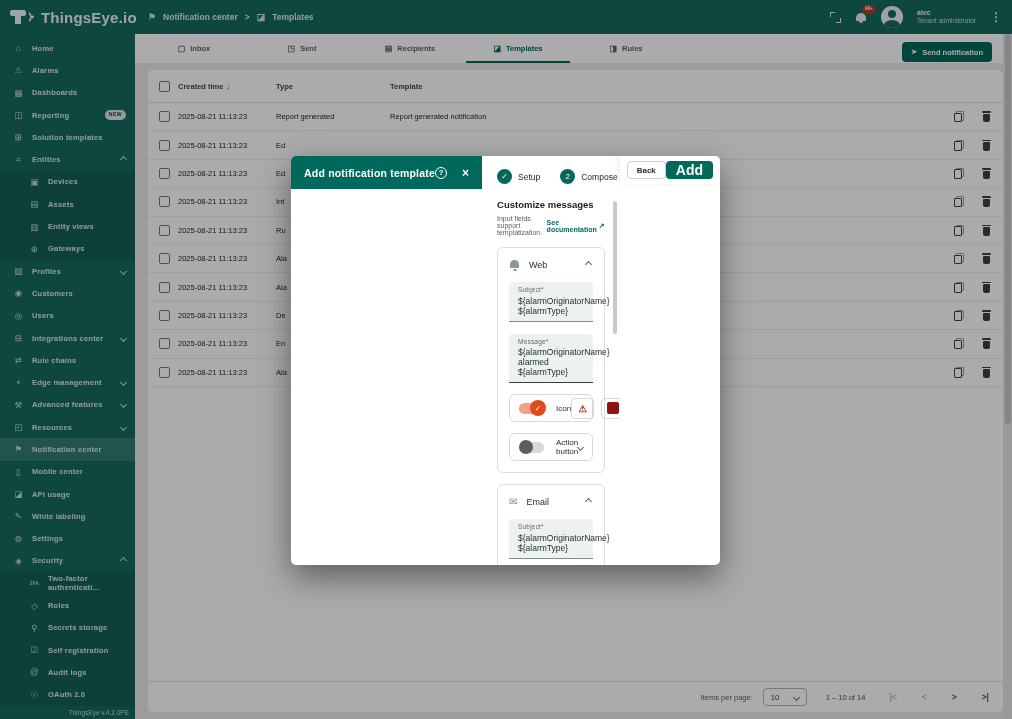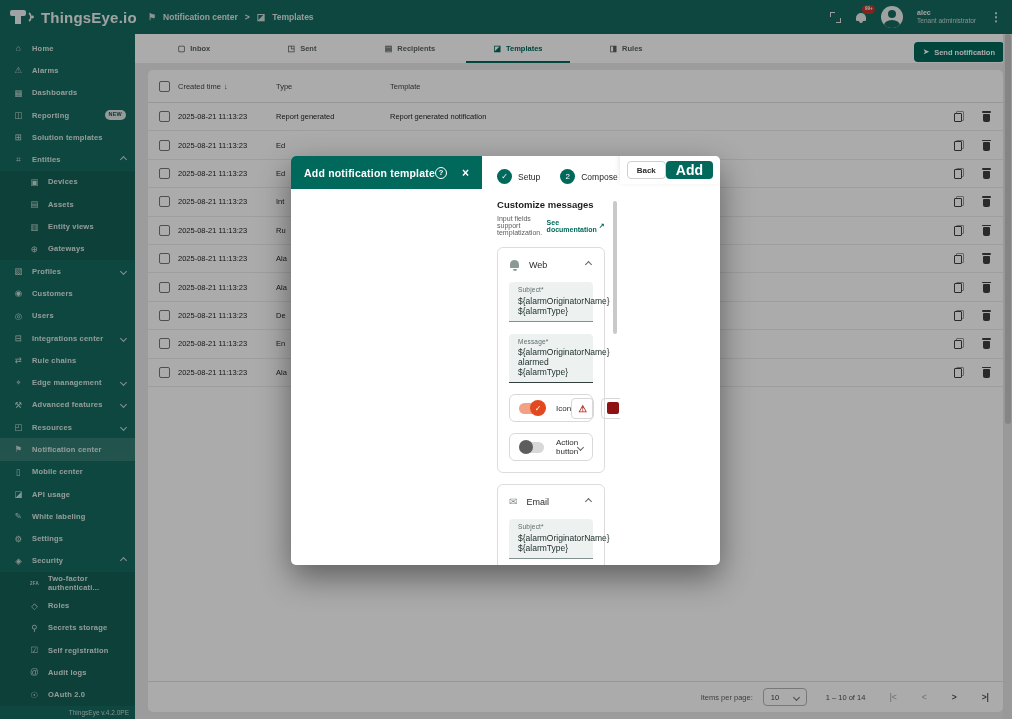--- a/index.html
+++ b/index.html
@@ -41,33 +41,33 @@
   .side-item .chev { margin-left:auto; color:#c9dbd7; }
   .version { position:absolute; bottom:3px; right:6px; font-size:6.5px; color:#c4d6d2; }
 
   
   .main { position:absolute; left:135px; top:34px; right:0; bottom:0; background:#e9e9e9; }
   .tabs-row { position:absolute; left:0; top:0; right:9px; height:29px; background:#fff; display:flex; padding-left:5px; }
   .tab { width:108px; display:flex; align-items:center; justify-content:center; gap:5px; font-size:7.5px; font-weight:bold; color:#5c6361; position:relative; }
   .tab .t-ico { font-size:8px; }
   .tab.active { color:#00695c; }
   .tab.active::after { content:""; position:absolute; left:2px; right:2px; bottom:0; height:2px; background:#00695c; }
-  .send-btn { position:absolute; right:8px; top:8px; height:20px; background:#00695c; color:#fff; font-size:7.5px; font-weight:bold; border:none; border-radius:4px; display:flex; align-items:center; gap:5px; padding:0 9px; }
+  .send-btn { position:absolute; right:20px; top:8px; height:20px; background:#00695c; color:#fff; font-size:7.5px; font-weight:bold; border:none; border-radius:4px; display:flex; align-items:center; gap:5px; padding:0 9px; }
   .send-ico { font-size:7px; }
 
   .card { position:absolute; left:13px; top:36px; right:9px; bottom:7px; background:#fff; border-radius:5px; display:flex; flex-direction:column; overflow:hidden; }
   .toolbar { height:38px; display:flex; align-items:center; justify-content:flex-end; padding-right:10px; flex:none; }
   .add-btn { height:21px; padding:0 9px; border:1px solid #9fb1ad; border-radius:5px; background:#fff; color:#0d5348; font-size:7.5px; font-weight:bold; display:flex; align-items:center; margin-right:15px; }
   .icon-btn { width:24px; display:flex; justify-content:center; align-items:center; color:#4d4d4d; background:none; border:none; height:22px; }
   .refresh { font-size:11px; color:#4d4d4d; }
   .search-ico { width:9px; height:9px; position:relative; }
   .search-ico::before { content:""; position:absolute; left:0; top:0; width:6px; height:6px; border:1.3px solid #4d4d4d; border-radius:50%; }
   .search-ico::after { content:""; position:absolute; right:0; bottom:0; width:3.5px; height:1.3px; background:#4d4d4d; transform:rotate(45deg); }
 
-  .thead { display:flex; align-items:center; height:33px; border-bottom:1px solid #e2e2e2; font-size:7.5px; font-weight:normal; color:#454545; flex:none; }
+  .thead { display:flex; align-items:center; height:33px; border-bottom:1px solid #e2e2e2; font-size:7.5px; font-weight:bold; color:#454545; flex:none; }
   .tr { display:flex; align-items:center; height:28.4px; border-bottom:1px solid #ececec; font-size:7.5px; color:#262626; flex:none; }
   .cb { width:11px; height:11px; border:1.4px solid #767676; border-radius:2px; margin-left:11px; flex:none; }
   .col-time { width:98px; margin-left:8px; flex:none; }
   .col-type { width:114px; flex:none; }
   .col-template { flex:1; min-width:0; }
   .col-actions { display:flex; align-items:center; gap:18px; padding-right:12px; flex:none; }
   .sort { font-size:7.5px; margin-left:3px; }
   .copy-ico { width:10px; height:11px; position:relative; display:inline-block; }
   .copy-ico::after { content:""; position:absolute; right:0; top:0; width:6px; height:7.5px; border:1.2px solid #9a9a9a; border-radius:1px; }
   .copy-ico::before { content:""; position:absolute; left:0; bottom:0; width:6px; height:7.5px; border:1.2px solid #3f3f3f; background:#fff; border-radius:1px; z-index:1; }

